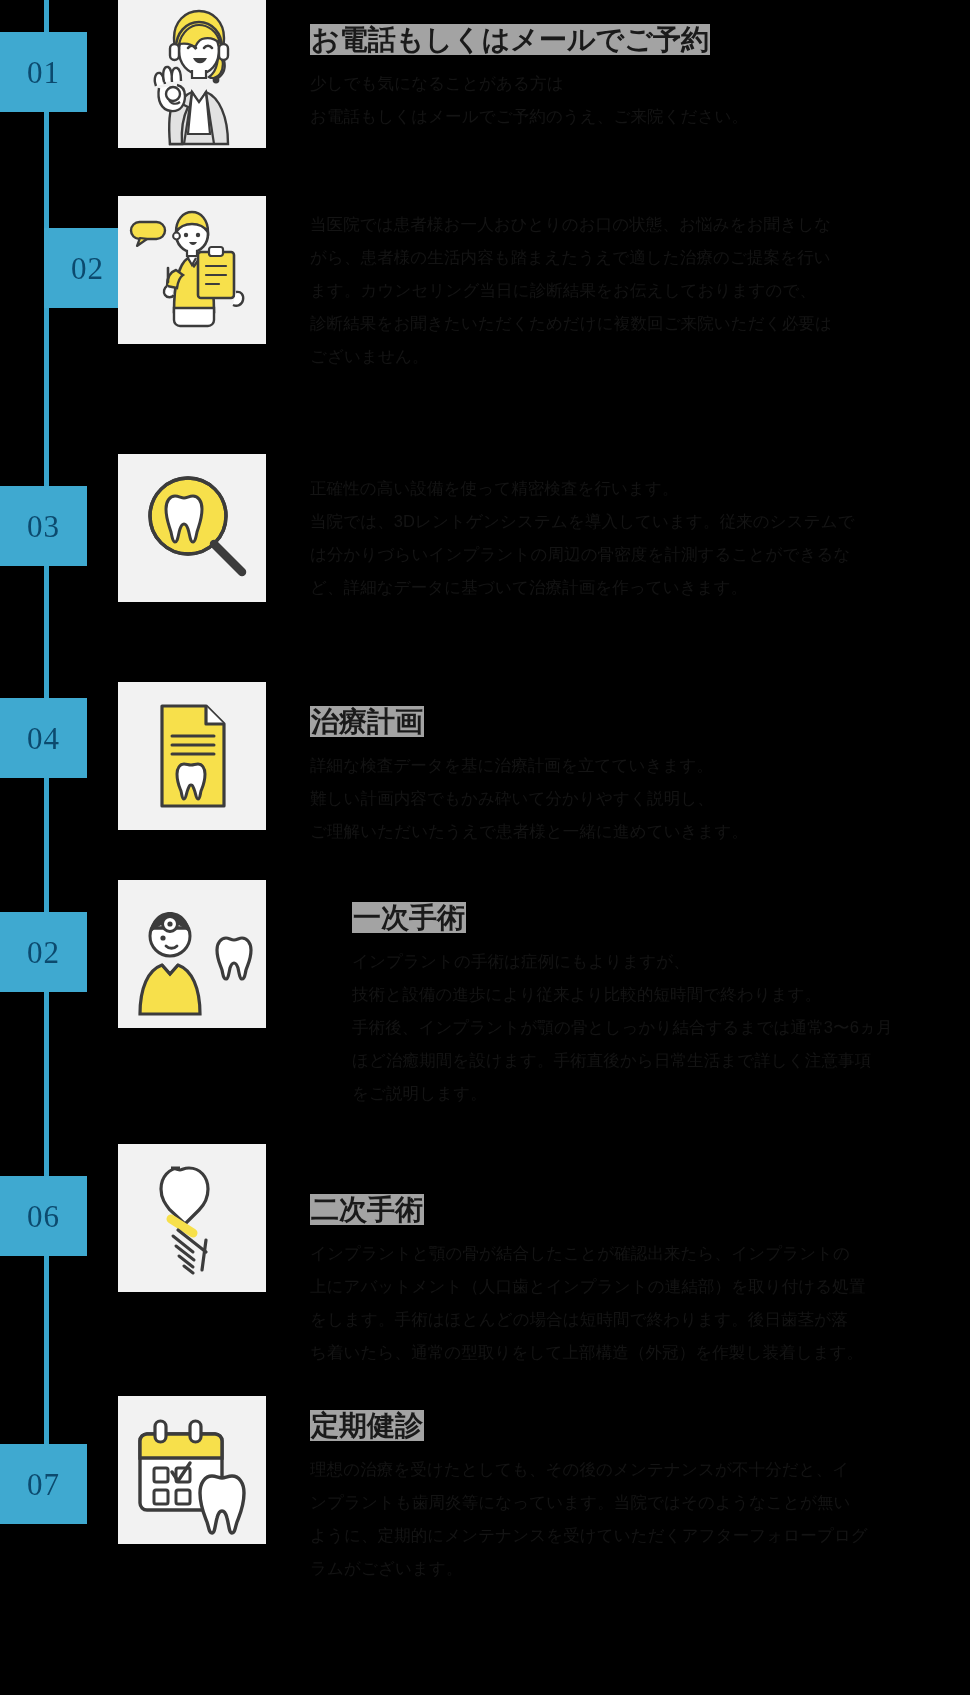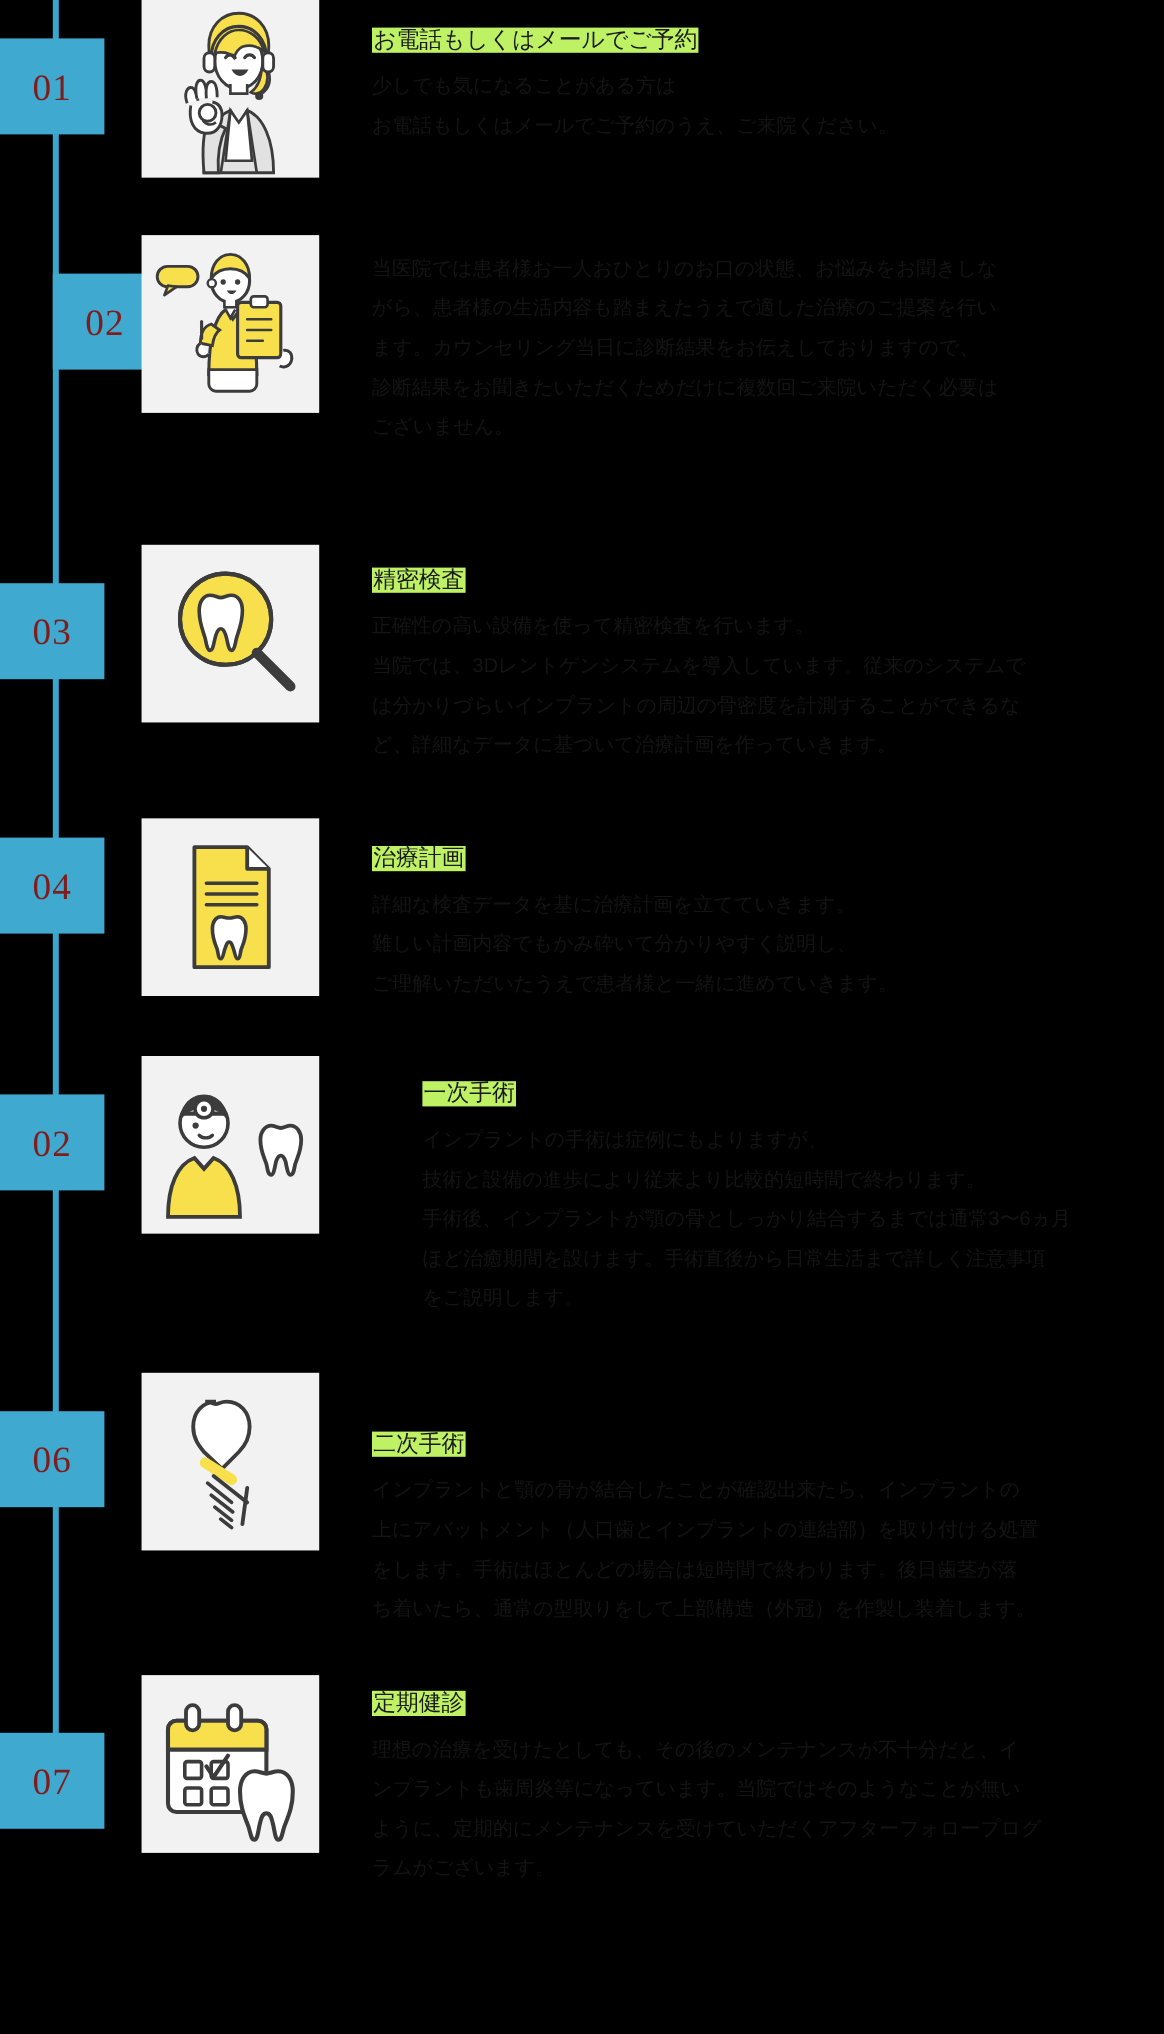--- a/index.html
+++ b/index.html
@@ -35,21 +35,21 @@
   
   .step-badge {
     position: absolute;
     left: 0px;
     width: 87px;
     height: 80px;
     background: #3fa9d0;
     display: flex;
     align-items: center;
     justify-content: center;
-    color: #7f1d1d;
+    color: #0c4a6e;
     font-size: 31px;
     font-family: "Liberation Serif", "DejaVu Serif", serif;
     letter-spacing: 1px;
     line-height: 1;
   }
 
   
   .step-icon-tile {
     position: absolute;
     left: 118px;
@@ -65,24 +65,24 @@
 
   
   .step-text {
     position: absolute;
     left: 310px;
     width: 660px;
   }
   .step-title {
     display: inline;
     font-family: "Liberation Serif", "DejaVu Serif", serif;
-    font-size: 19px;
-    font-weight: 400;
+    font-size: 28px;
+    font-weight: 700;
     color: #1a1a1a;
-    background: #bef264;
+    background: #a3a3a3;
     line-height: 1.25;
     box-decoration-break: clone;
     -webkit-box-decoration-break: clone;
     padding: 0 1px;
     white-space: nowrap;
   }
   .step-title-wrap { margin: 0 0 10px 0; }
   .step-body {
     margin: 0;
     font-size: 16.5px;
@@ -224,23 +224,20 @@
 
       <circle cx="70" cy="62" r="38" fill="#f7e04b" stroke="#3c3c3c" stroke-width="3.4"></circle>
       <circle cx="70" cy="62" r="38" fill="none" stroke="#3c3c3c" stroke-width="3.4"></circle>
 
       <path d="M57 42c-5 0-9 5-9 13 0 10 3 16 5 23 1 5 2 10 4 10 3 0 3-7 5-13 1-3 2-5 4-5s3 2 4 5c2 6 2 13 5 13 2 0 3-5 4-10 2-7 5-13 5-23 0-8-4-13-9-13-4 0-6 2-9 2s-5-2-9-2z" fill="#ffffff" stroke="#3c3c3c" stroke-width="3"></path>
 
       <path d="M96 90l28 28" stroke="#3c3c3c" stroke-width="8.5" stroke-linecap="round"></path>
     </svg>
   </div>
   <div class="step-text" style="top:18px;">
-    <div class="step-title-wrap">
-      <span class="step-title">精密検査</span>
-    </div>
     <div class="step-body">
       <span class="ln">正確性の高い設備を使って精密検査を行います。</span>
       <span class="ln">当院では、3Dレントゲンシステムを導入しています。従来のシステムで</span>
       <span class="ln">は分かりづらいインプラントの周辺の骨密度を計測することができるな</span>
       <span class="ln">ど、詳細なデータに基づいて治療計画を作っていきます。</span>
     </div>
   </div>
 </div>
 
 <div class="step-row" style="top:682px;">

